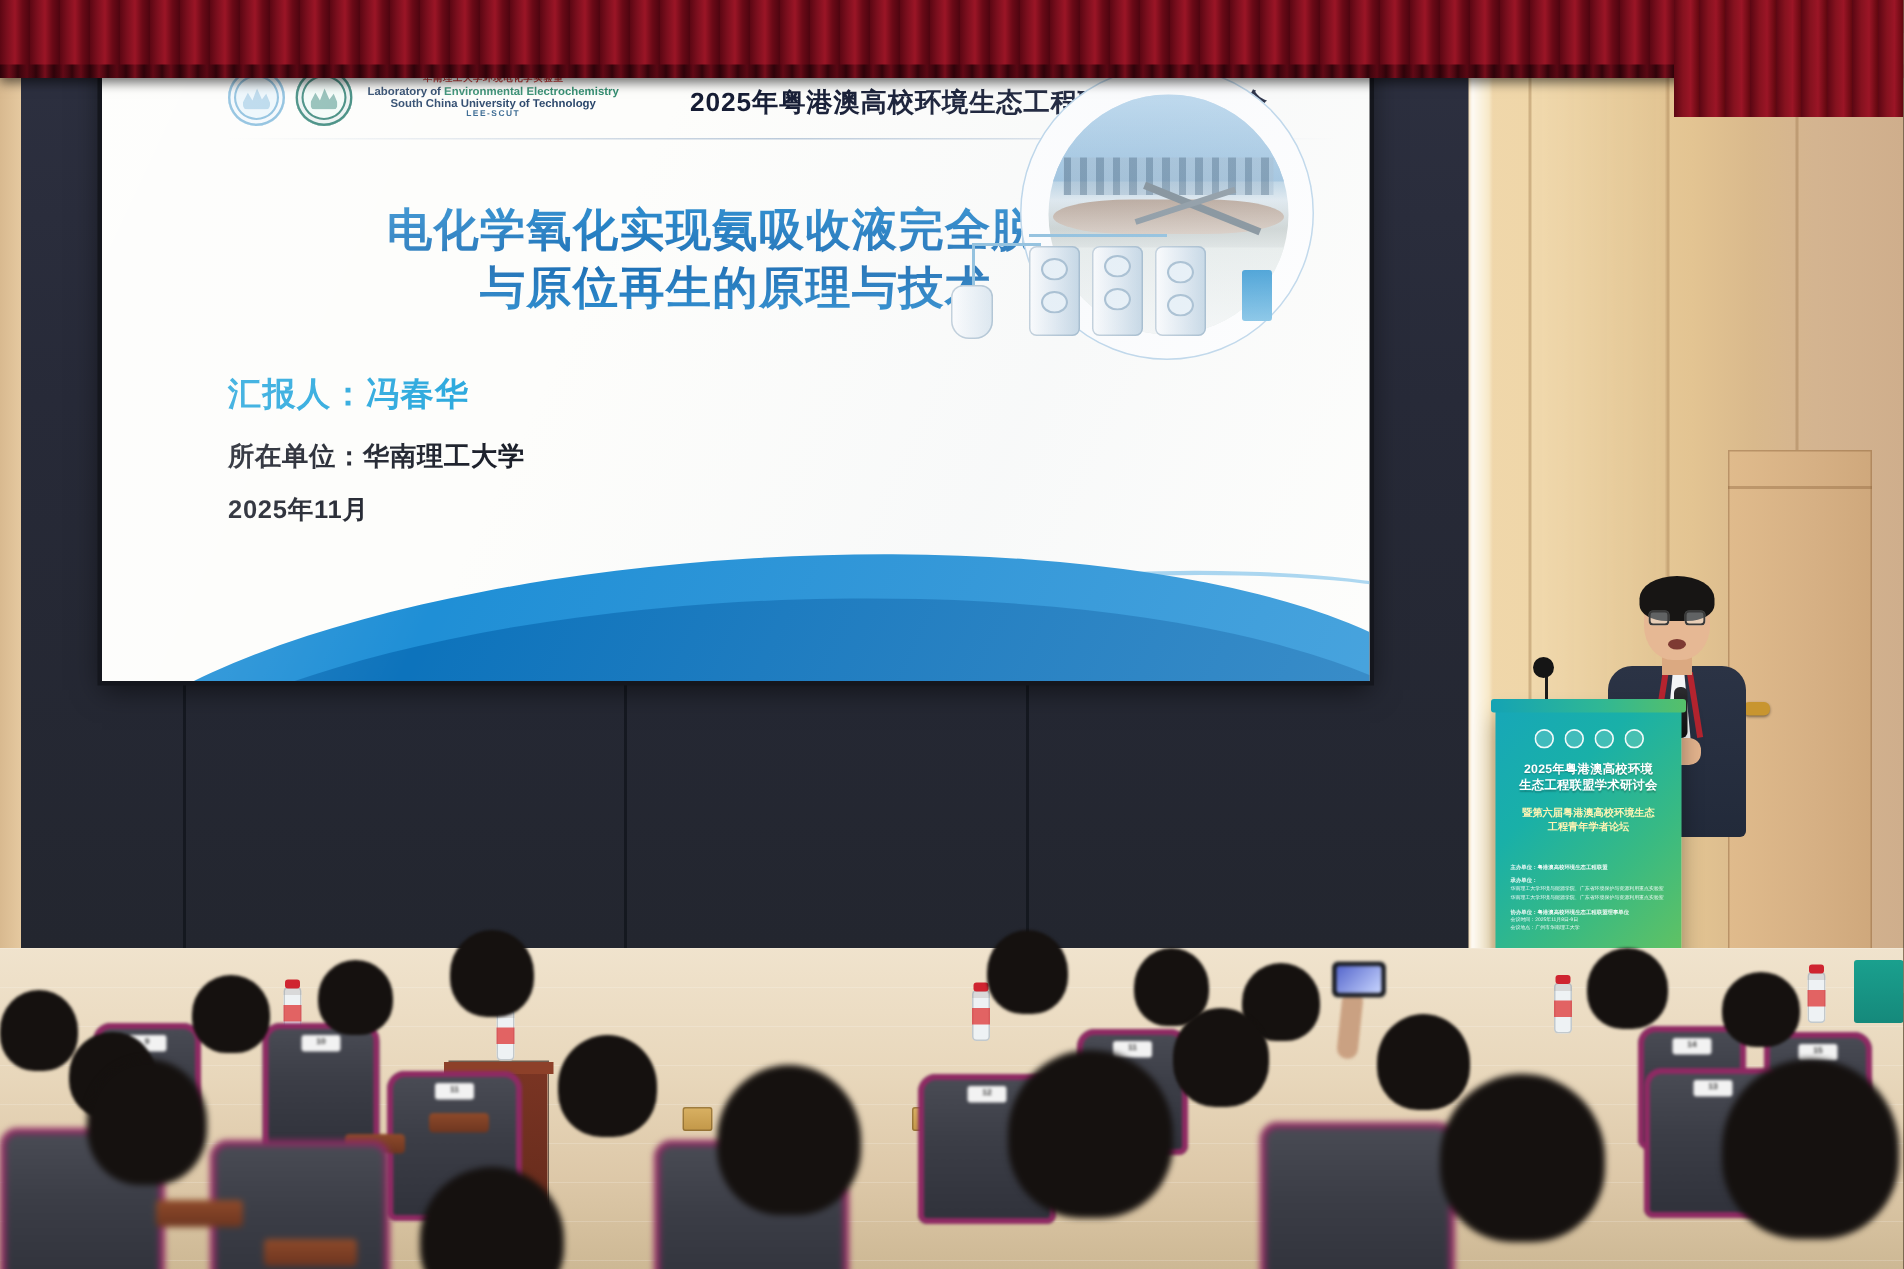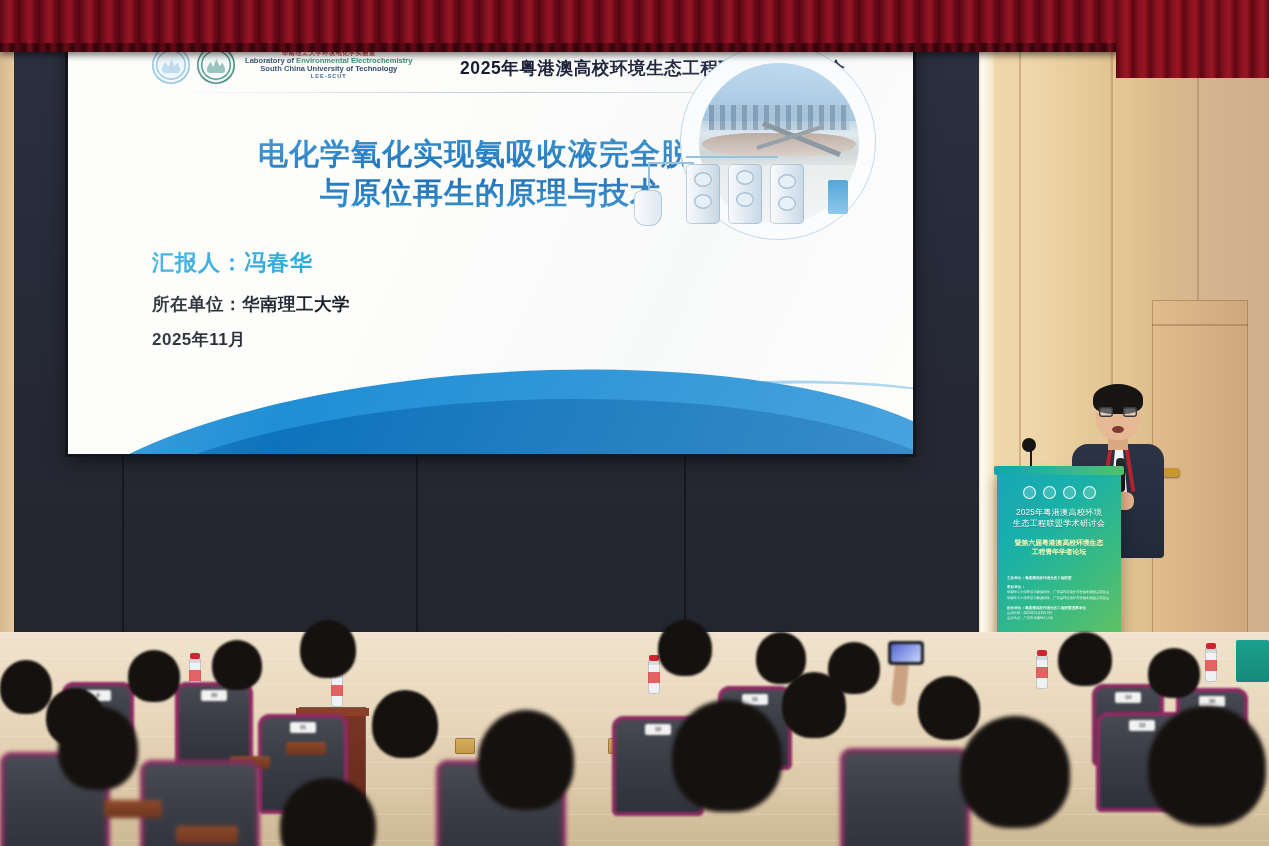--- a/index.html
+++ b/index.html
@@ -271,21 +271,21 @@
   .podium-logos{
     position:absolute; left:0; right:0; top:14px; display:flex; justify-content:center; gap:7px;
   }
   .podium-logos span{
     width:13px; height:13px; border-radius:50%;
     box-shadow: inset 0 0 0 1.1px rgba(255,255,255,.92);
     background:rgba(255,255,255,.18);
   }
   .podium-title{
     position:absolute; left:6px; right:6px; top:36px; text-align:center;
-    font-size:8.2px; font-weight:400; color:#ffffff; line-height:1.32; letter-spacing:.2px;
+    font-size:8.2px; font-weight:700; color:#ffffff; line-height:1.32; letter-spacing:.2px;
     text-shadow:0 1px 1px rgba(0,0,0,.25);
   }
   .podium-sub{
     position:absolute; left:8px; right:8px; top:66px; text-align:center;
     font-size:6.8px; font-weight:700; color:#fdf4b4; line-height:1.34;
   }
   .podium-body{
     position:absolute; left:10px; right:10px; top:100px;
     font-size:3.3px; color:rgba(255,255,255,.92); line-height:1.72; text-align:left;
   }

